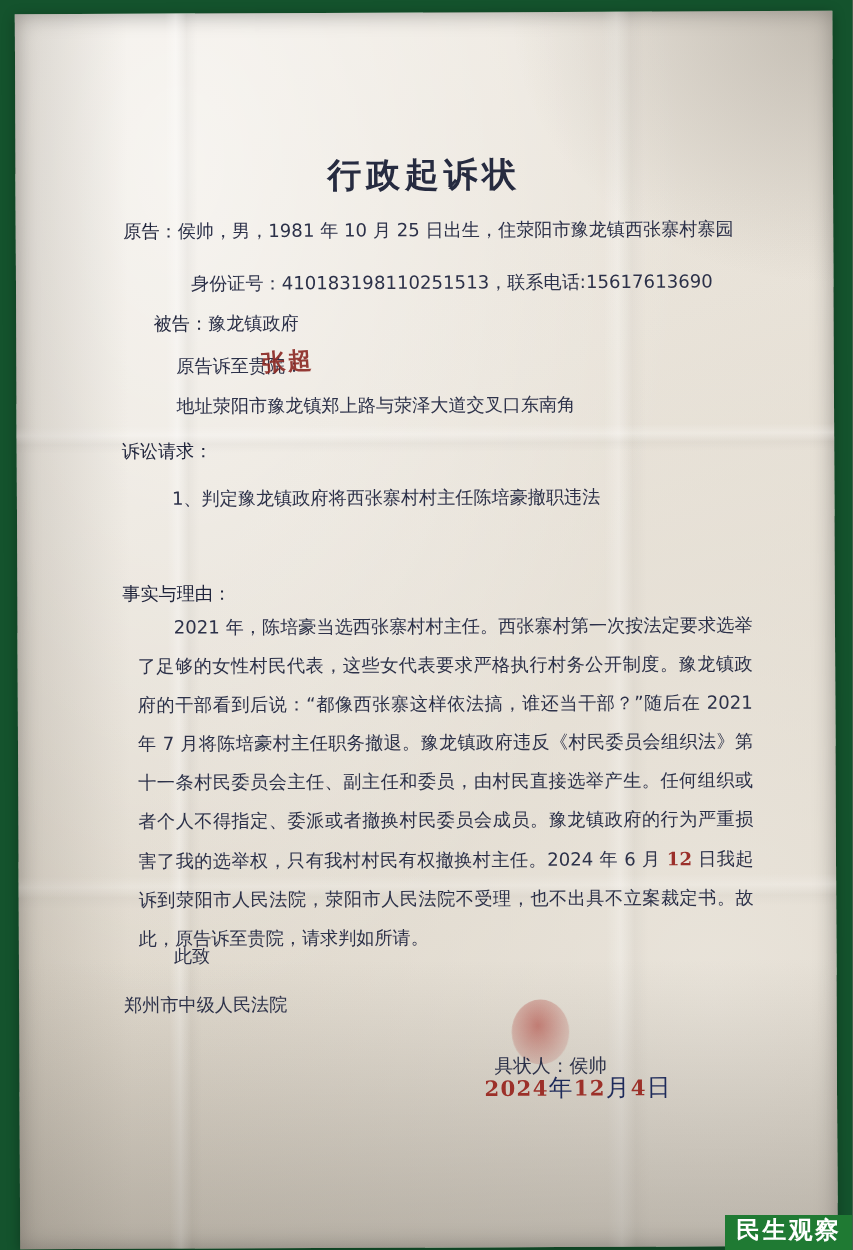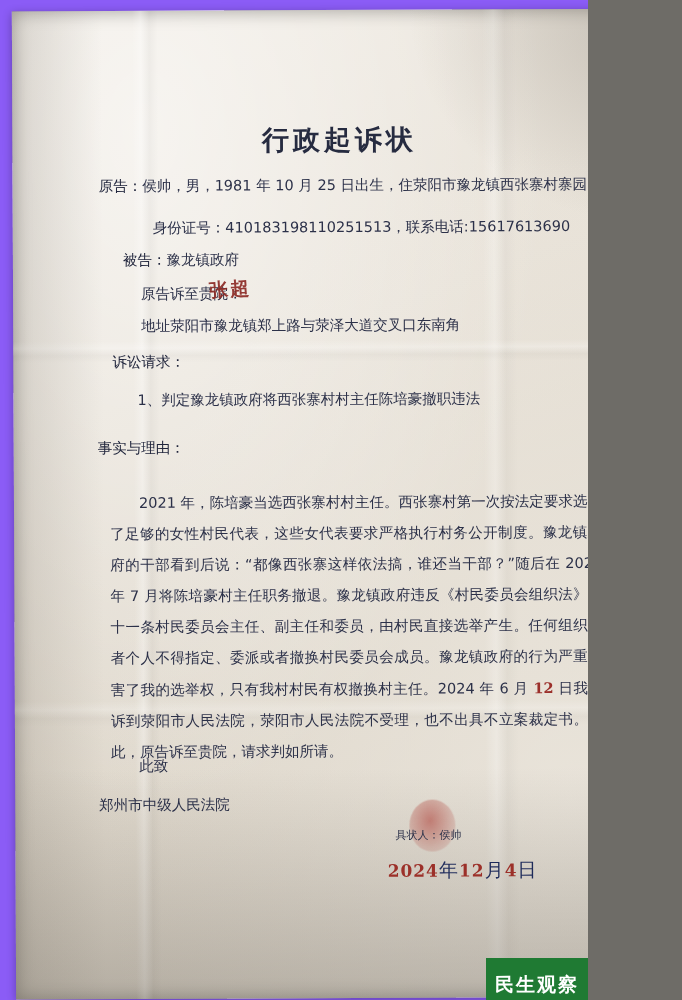--- a/index.html
+++ b/index.html
@@ -8,23 +8,23 @@
     background: #6e6c67;
   }
   body {
     width: 682px;
     height: 1000px;
     overflow: hidden;
     font-family: "DejaVu Sans", sans-serif;
   }
   #page {
     position: relative;
-    width: 588px;
+    width: 682px;
     height: 1000px;
-    background: #8b5cf6;
+    background: #14532d;
     overflow: hidden;
   }
   
   #paper {
     position: absolute;
     left: 14px;
     top: 10px;
     width: 654px;
     height: 988px;
     background:
@@ -110,22 +110,23 @@
     color: #2c3149;
     text-indent: 29px;
   }
   .inline-red {
     color: #9b2f2a;
     font-weight: bold;
     font-family: "DejaVu Serif", serif;
   }
   .sign-name {
     position: absolute;
-    font-size: 11px;
+    font-size: 15px;
     color: #2c3149;
+    margin-top: 16px;
   }
   .sign-date {
     position: absolute;
     font-size: 19px;
     color: #1d2a5a;
     font-family: "DejaVu Serif", serif;
     letter-spacing: 1px;
   }
   
   .red-sig {
@@ -154,21 +155,21 @@
   
   #watermark {
     position: absolute;
     right: 0px;
     bottom: 0px;
     background: #1f7a33;
     color: #ffffff;
     font-size: 19px;
     font-weight: bold;
     letter-spacing: 2px;
-    padding: 17px 9px 6px 9px;
+    padding: 3px 9px 6px 9px;
     font-family: "DejaVu Sans", sans-serif;
     line-height: 1;
   }
 </style>
 </head>
 <body>
 
 <div id="page">
   <div id="paper">
     <div class="crease v1"></div>
@@ -190,24 +191,24 @@
 
       <div class="line" style="left:86px; top:238px;margin-left:24px;">
         <span class="label-bold">被告：</span><span>豫龙镇政府</span>
       </div>
       <div class="line" style="left:128px; top:272px;">
         <span>原告诉至贵院：</span>
       </div>
       <div class="red-sig" style="left:196px; top:266px;">张超</div>
       <div class="line" style="left:128px; top:304px;">地址荥阳市豫龙镇郑上路与荥泽大道交叉口东南角</div>
 
-      <div class="line label-bold" style="left:99px; top:340px;text-align:right;">诉讼请求：</div>
+      <div class="line label-bold" style="left:84px; top:340px;text-align:right;">诉讼请求：</div>
       <div class="line" style="left:124px; top:378px;">1、判定豫龙镇政府将西张寨村村主任陈培豪撤职违法</div>
 
-      <div class="line label-bold" style="left:84px; top:426px;">事实与理由：</div>
+      <div class="line label-bold" style="left:84px; top:454px;">事实与理由：</div>
 
       <div class="para" style="top:477px;"><span>2021 年，陈培豪当选西张寨村村主任。西张寨村第一次按法定要求选举了足够的女性村民代表，这些女代表要求严格执行村务公开制度。豫龙镇政府的干部看到后说：“都像西张寨这样依法搞，谁还当干部？”随后在 2021 年 7 月将陈培豪村主任职务撤退。豫龙镇政府违反《村民委员会组织法》第十一条村民委员会主任、副主任和委员，由村民直接选举产生。任何组织或者个人不得指定、委派或者撤换村民委员会成员。豫龙镇政府的行为严重损害了我的选举权，只有我村村民有权撤换村主任。2024 年 6 月 </span><span class="inline-red">12</span><span> 日我起诉到荥阳市人民法院，荥阳市人民法院不受理，也不出具不立案裁定书。故此，原告诉至贵院，请求判如所请。</span></div>
 
       <div class="line" style="left:124px; top:744px;font-family:Liberation Serif, serif;">此致</div>
       <div class="line" style="left:84px; top:783px;">郑州市中级人民法院</div>
 
       <div class="red-fingerprint" style="left:394px; top:790px; width:46px; height:52px;"></div>
       <div class="sign-name" style="left:380px; top:818px;">具状人：侯帅</div>
       <div class="sign-date" style="left:372px; top:848px;">
         <span class="red-digit" style="position:relative; left:0; top:0;">2024</span><span>年</span><span class="red-digit" style="position:relative;">12</span><span>月</span><span class="red-digit" style="position:relative;">4</span><span>日</span>

